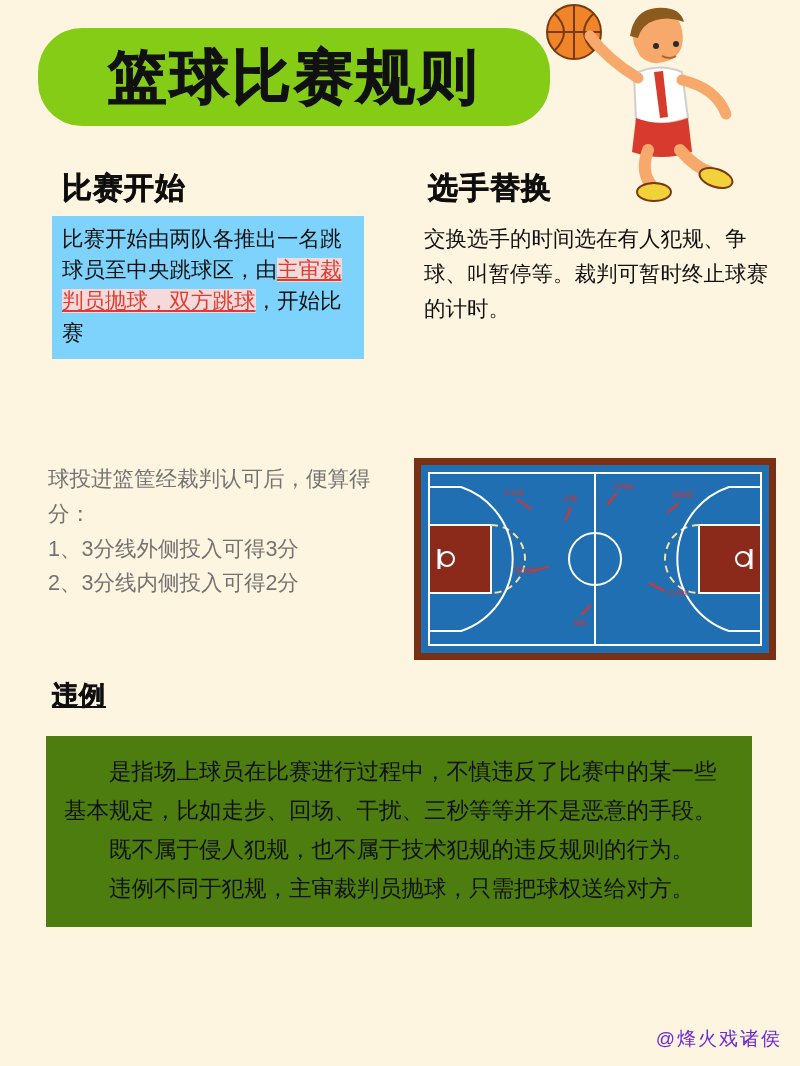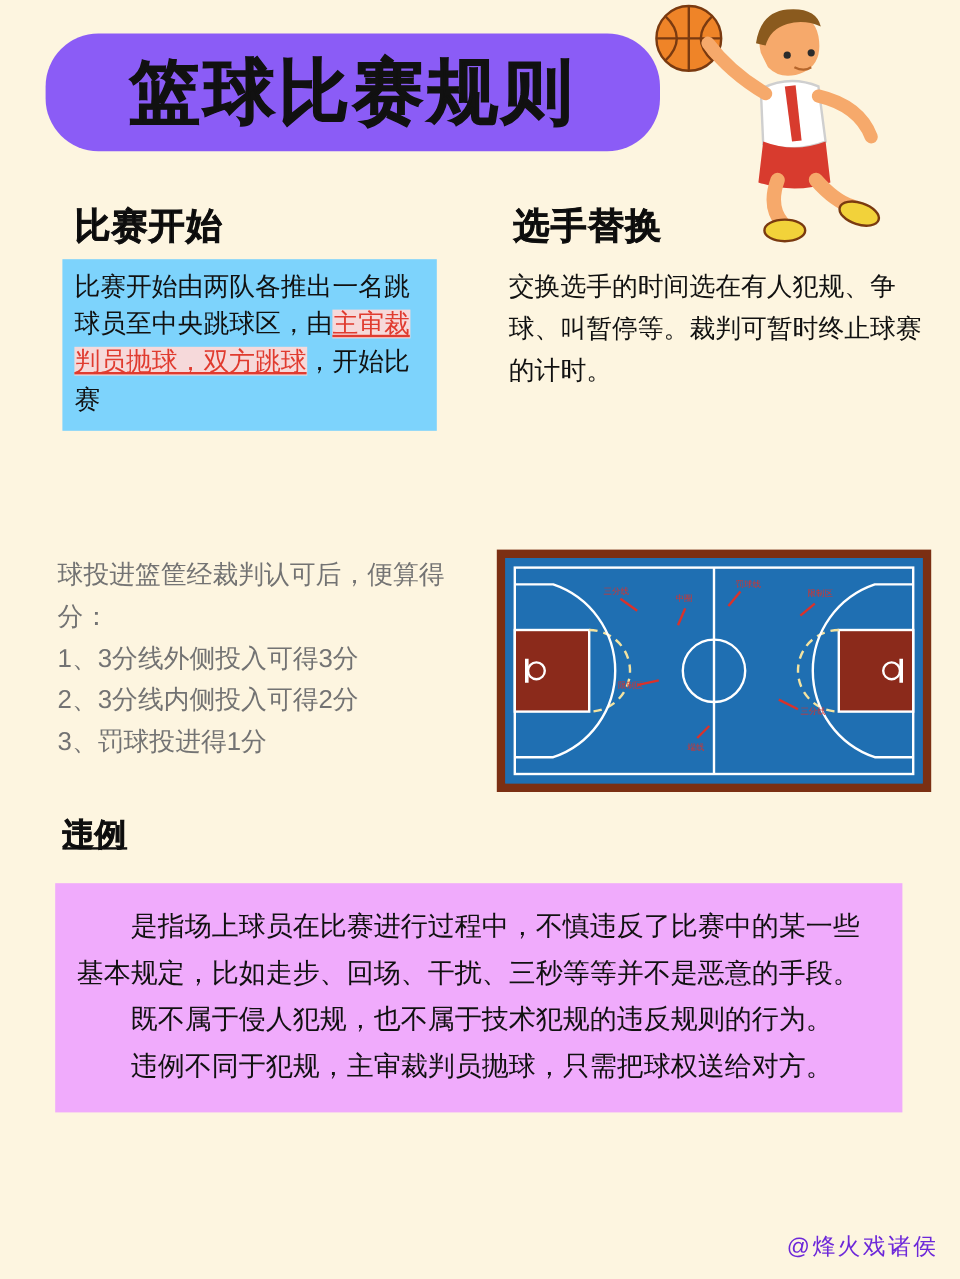--- a/index.html
+++ b/index.html
@@ -22,21 +22,21 @@
     padding: 0;
   }
 
   
   .title-wrap {
     position: absolute;
     left: 38px;
     top: 28px;
     width: 512px;
     height: 98px;
-    background: #8b5cf6;
+    background: #84cc16;
     border-radius: 44px;
     display: flex;
     align-items: center;
     justify-content: center;
   }
   .title-text {
     font-size: 59px;
     font-weight: bold;
     letter-spacing: 3px;
     color: #111;
@@ -142,21 +142,21 @@
   .sec-viol-title {
     position: absolute;
     left: 52px;
     top: 678px;
   }
   .viol-box {
     position: absolute;
     left: 46px;
     top: 736px;
     width: 706px;
-    background: #f0abfc;
+    background: #4d7c0f;
     box-sizing: border-box;
     padding: 16px 18px 18px 18px;
     font-size: 22.5px;
     line-height: 1.74;
     color: #111;
   }
   .viol-box p {
     margin: 0;
     text-indent: 2em;
   }
@@ -214,21 +214,20 @@
 
   <div class="h2 sec-start-title">比赛开始</div>
   <div class="start-box">
     <span>比赛开始由两队各推出一名跳球员至中央跳球区，由</span><span class="hl">主审裁判员抛球，双方跳球</span><span>，开始比赛</span>
   </div>
 
   <div class="score-body">
     <div>球投进篮筐经裁判认可后，便算得分：</div>
     <div>1、3分线外侧投入可得3分</div>
     <div>2、3分线内侧投入可得2分</div>
-    <div>3、罚球投进得1分</div>
   </div>
 
   <div class="h2 sec-sub-title">选手替换</div>
   <div class="sub-body">
     <div>交换选手的时间选在有人犯规、争球、叫暂停等。裁判可暂时终止球赛的计时。</div>
   </div>
 
   <div class="court">
     <div class="court-inner">
       <svg width="348" height="188" viewBox="0 0 348 188" xmlns="http://www.w3.org/2000/svg">

